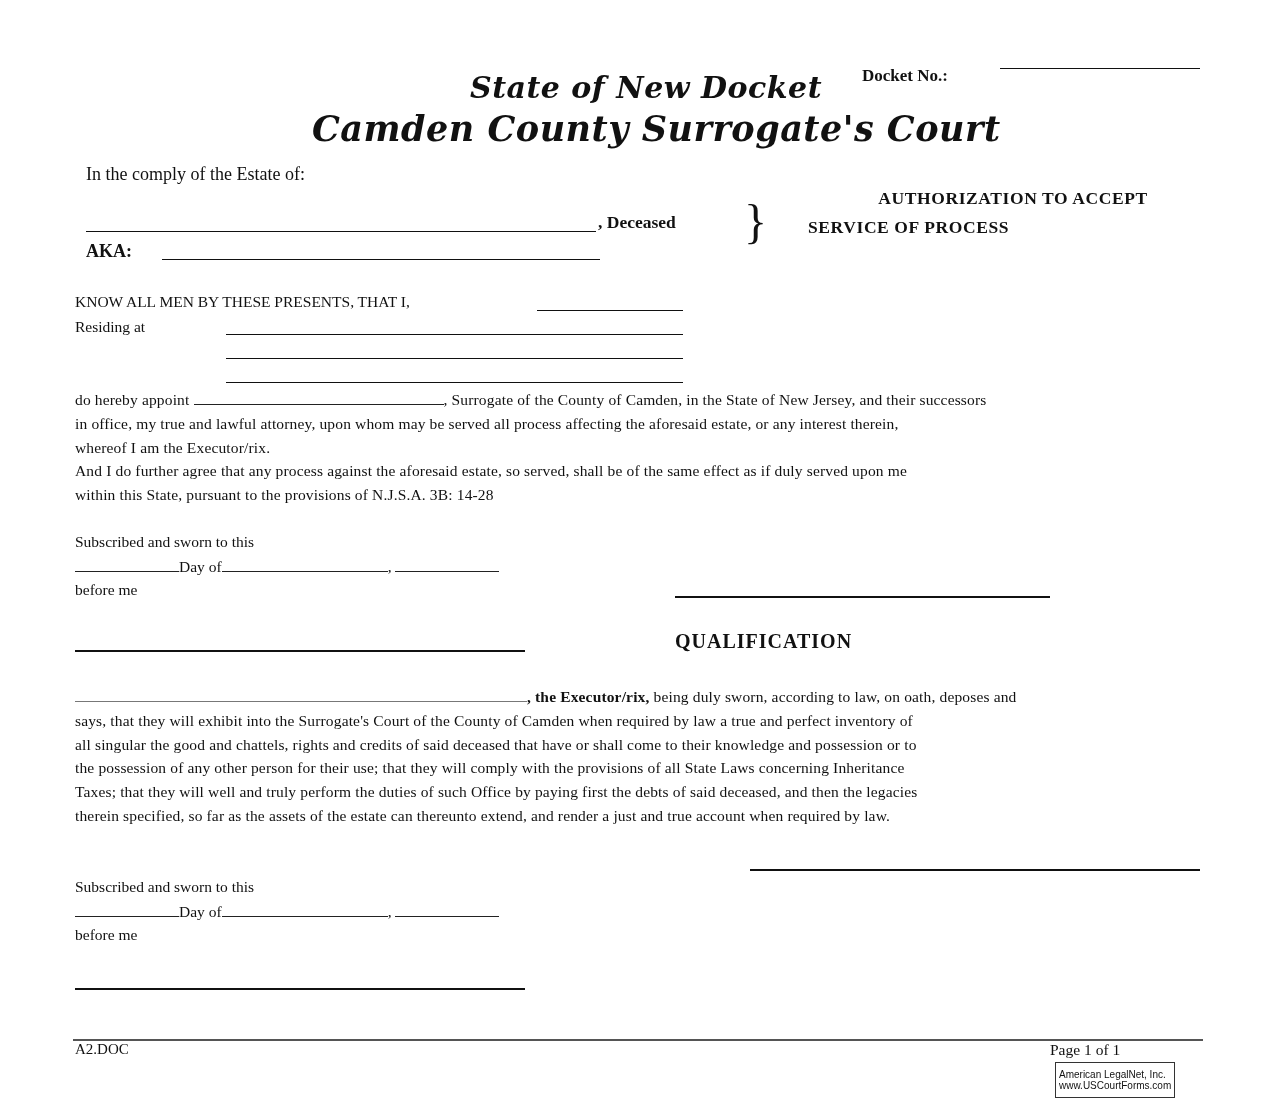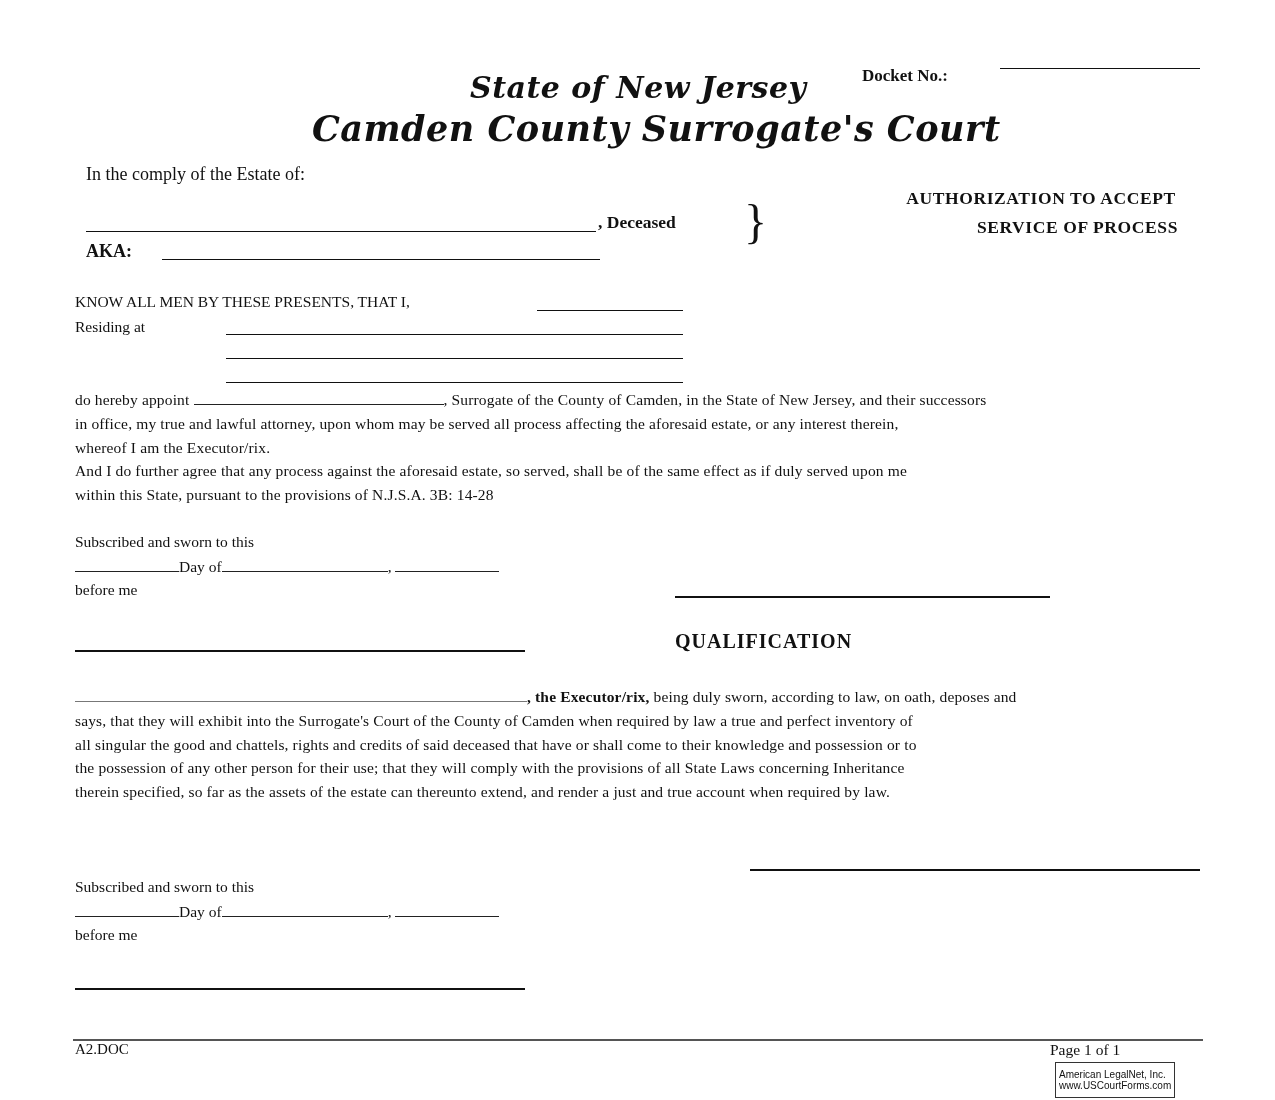--- a/index.html
+++ b/index.html
@@ -14,35 +14,35 @@
   .hr { position: absolute; background: #111; }
   .para { position: absolute; left: 75px; width: 1125px; font-size: 15.5px; line-height: 23.8px; white-space: nowrap; letter-spacing: 0.15px; }
   .box { position: absolute; border: 1px solid #333; font-family: "Liberation Sans", "DejaVu Sans", sans-serif; font-size: 10px; line-height: 11px; padding: 6px 3px; }
 </style>
 </head>
 <body>
 
 <div class="abs serif bold" style="left:862px; top:50px; font-size:17px;">Docket No.:</div>
 <div class="hr" style="left:1000px; top:68px; width:200px; height:1px;"></div>
 
-<div class="abs gothic" style="left:470px; top:70px; font-size:30px;">State of New Jersey</div>
+<div class="abs gothic" style="left:470px; top:70px; font-size:30px;">State of New Docket</div>
 <div class="abs gothic" style="left:312px; top:108px; font-size:35px;">Camden County Surrogate's Court</div>
 
 <div class="abs t15" style="left:86px; top:164px; font-size:18px;">In the comply of the Estate of:</div>
 
 <div class="hr" style="left:86px; top:231px; width:510px; height:1px;"></div>
 <div class="abs bold" style="left:598px; top:212px; font-size:17.5px;">, Deceased</div>
 
 <div class="abs bold" style="left:86px; top:241px; font-size:18px;">AKA:</div>
 <div class="hr" style="left:162px; top:259px; width:438px; height:1px;"></div>
 
 <div class="abs serif" style="left:744px; top:178px; font-size:48px; line-height:56px;">}</div>
 
-<div class="abs bold" style="left:856px; top:188px; width:370px; text-align:center; font-size:17.5px; letter-spacing:0.6px;">AUTHORIZATION TO ACCEPT</div>
-<div class="abs bold" style="left:808px; top:217px; width:370px; text-align:right; font-size:17.5px; letter-spacing:0.6px;">SERVICE OF PROCESS</div>
+<div class="abs bold" style="left:828px; top:188px; width:370px; text-align:center; font-size:17.5px; letter-spacing:0.6px;">AUTHORIZATION TO ACCEPT</div>
+<div class="abs bold" style="left:808px; top:217px; width:370px; text-align:left; font-size:17.5px; letter-spacing:0.6px;">SERVICE OF PROCESS</div>
 
 <div class="abs t15" style="left:75px; top:293px;">KNOW ALL MEN BY THESE PRESENTS, THAT I,</div>
 <div class="hr" style="left:537px; top:310px; width:146px; height:1px;"></div>
 
 <div class="abs t15" style="left:75px; top:318px;">Residing at</div>
 <div class="hr" style="left:226px; top:334px; width:457px; height:1px;"></div>
 <div class="hr" style="left:226px; top:358px; width:457px; height:1px;"></div>
 <div class="hr" style="left:226px; top:382px; width:457px; height:1px;"></div>
 
 <div class="para" style="top:388px;">
@@ -62,20 +62,21 @@
 <div class="hr" style="left:675px; top:596px; width:375px; height:2px;"></div>
 <div class="hr" style="left:75px; top:650px; width:450px; height:2px;"></div>
 
 <div class="abs bold" style="left:675px; top:630px; font-size:20px; letter-spacing:1px;">QUALIFICATION</div>
 
 <div class="para" style="top:685px;">
   <div><span class="uline" style="width:452px; border-bottom-color:#777;"></span><span class="bold">, the Executor/rix,</span><span> being duly sworn, according to law, on oath, deposes and</span></div>
   <div>says, that they will exhibit into the Surrogate's Court of the County of Camden when required by law a true and perfect inventory of</div>
   <div>all singular the good and chattels, rights and credits of said deceased that have or shall come to their knowledge and possession or to</div>
   <div>the possession of any other person for their use; that they will comply with the provisions of all State Laws concerning Inheritance</div>
+  <div>Taxes; that they will well and truly perform the duties of such Office by paying first the debts of said deceased, and then the legacies</div>
   <div>therein specified, so far as the assets of the estate can thereunto extend, and render a just and true account when required by law.</div>
 </div>
 
 <div class="hr" style="left:750px; top:869px; width:450px; height:2px;"></div>
 
 <div class="abs t15" style="left:75px; top:878px;">Subscribed and sworn to this</div>
 <div class="abs t15" style="left:75px; top:902px;">
   <span class="uline" style="width:104px;"></span><span>Day of</span><span class="uline" style="width:166px;"></span><span>,</span> <span class="uline" style="width:104px;"></span>
 </div>
 <div class="abs t15" style="left:75px; top:926px;">before me</div>

